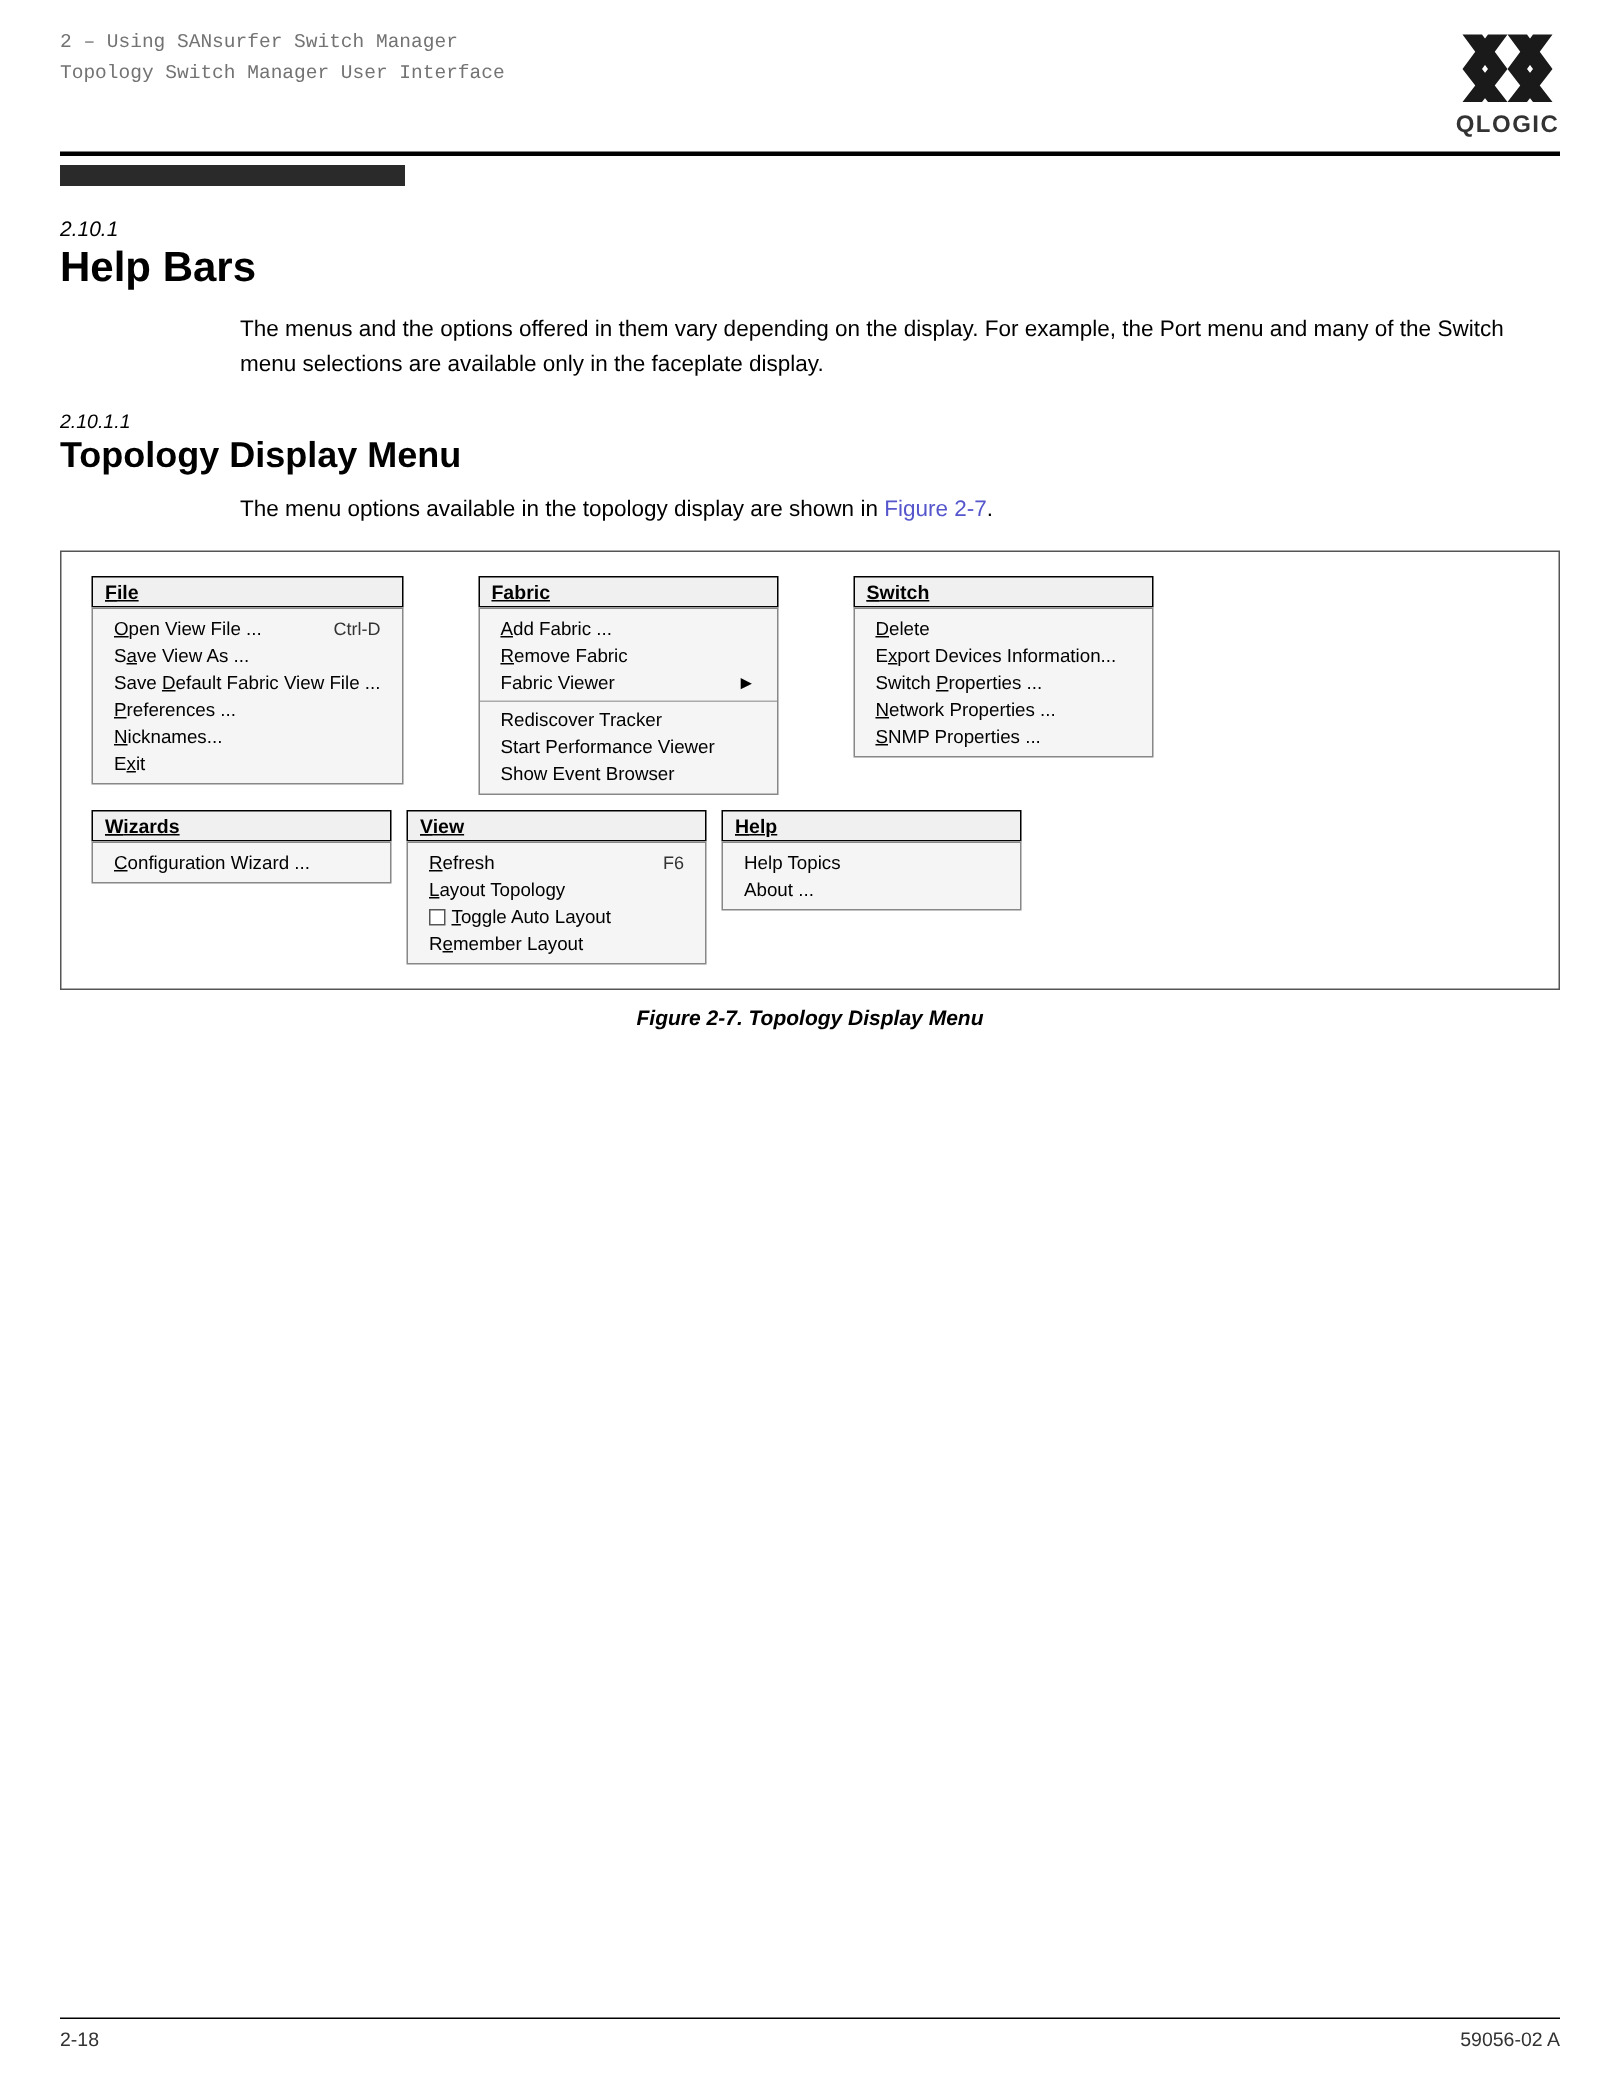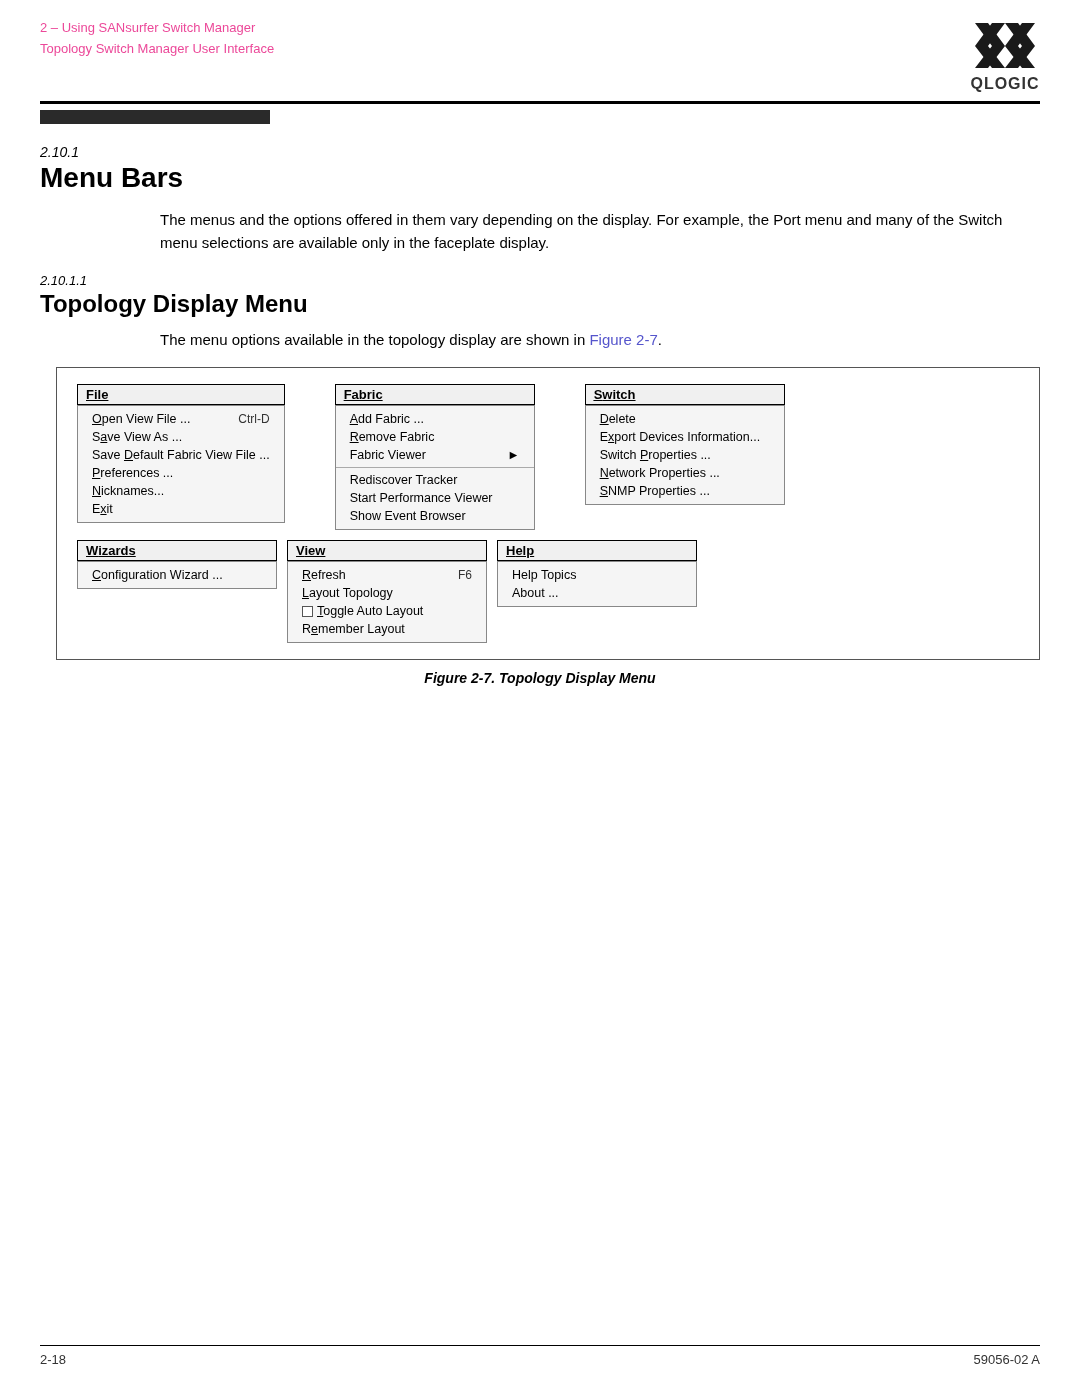--- a/index.html
+++ b/index.html
@@ -15,22 +15,23 @@
 
     
     .header {
       display: flex;
       justify-content: space-between;
       align-items: flex-start;
       padding: 18px 40px 0 40px;
     }
     .header-text {
       font-size: 13px;
-      color: #ec4899;
+      color: #737373;
       line-height: 1.6;
+      font-family: Liberation Mono, monospace;
     }
     .logo-area {
       display: flex;
       flex-direction: column;
       align-items: center;
     }
     .logo-svg {
       width: 70px;
       height: 55px;
     }
@@ -97,21 +98,21 @@
     }
 
     .figure-ref {
       color: #5555cc;
       text-decoration: none;
     }
 
     
     .menu-diagram {
       border: 1.5px solid #555;
-      margin: 16px 0 8px 16px;
+      margin: 16px 0 8px 0;
       padding: 16px 34px 16px 20px;
       background: #fff;
     }
 
     
     .menu-row {
       display: flex;
       gap: 0;
       align-items: flex-start;
     }
@@ -240,21 +241,21 @@
     <div class="logo-label">QLOGIC</div>
   </div>
 </div>
 
 <hr class="header-rule">
 <div class="dark-bar"></div>
 
 <div class="content">
 
   <div class="section-number">2.10.1</div>
-  <div class="section-title">Menu Bars</div>
+  <div class="section-title">Help Bars</div>
 
   <div class="body-text">The menus and the options offered in them vary depending on the display. For example, the Port menu and many of the Switch menu selections are available only in the faceplate display.</div>
 
   <div class="sub-section-number">2.10.1.1</div>
   <div class="sub-section-title">Topology Display Menu</div>
 
   <div class="body-text">
     The menu options available in the topology display are shown in <a class="figure-ref">Figure 2-7</a>.
   </div>
 

